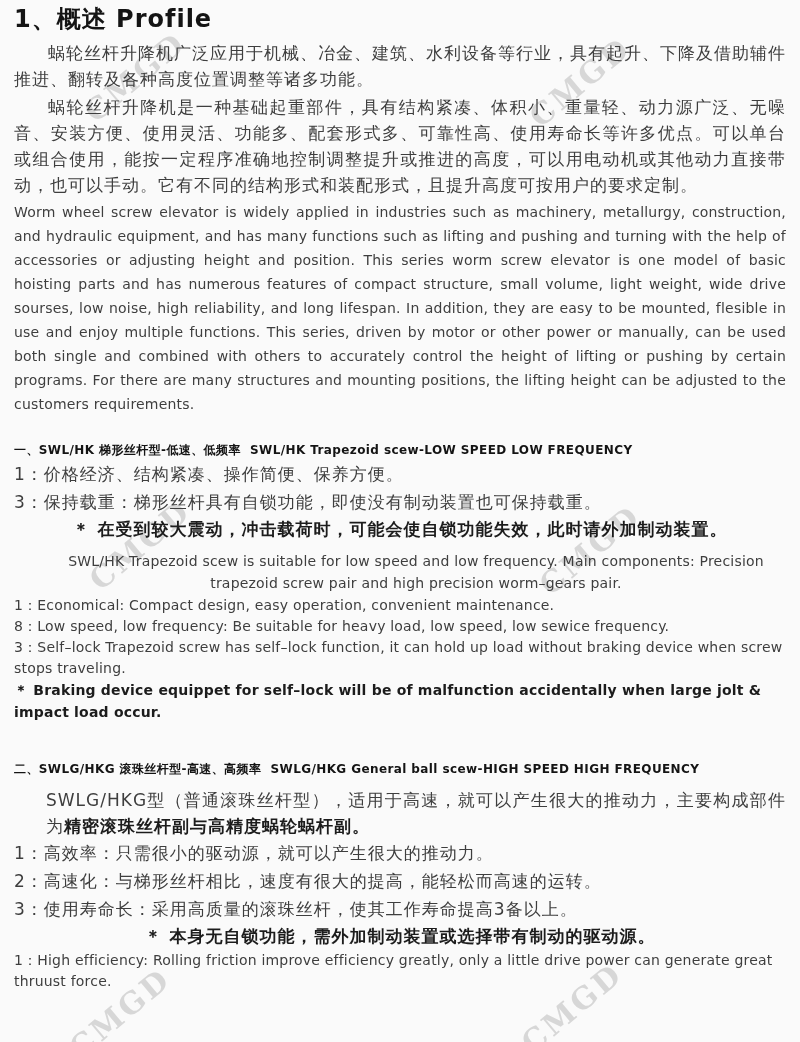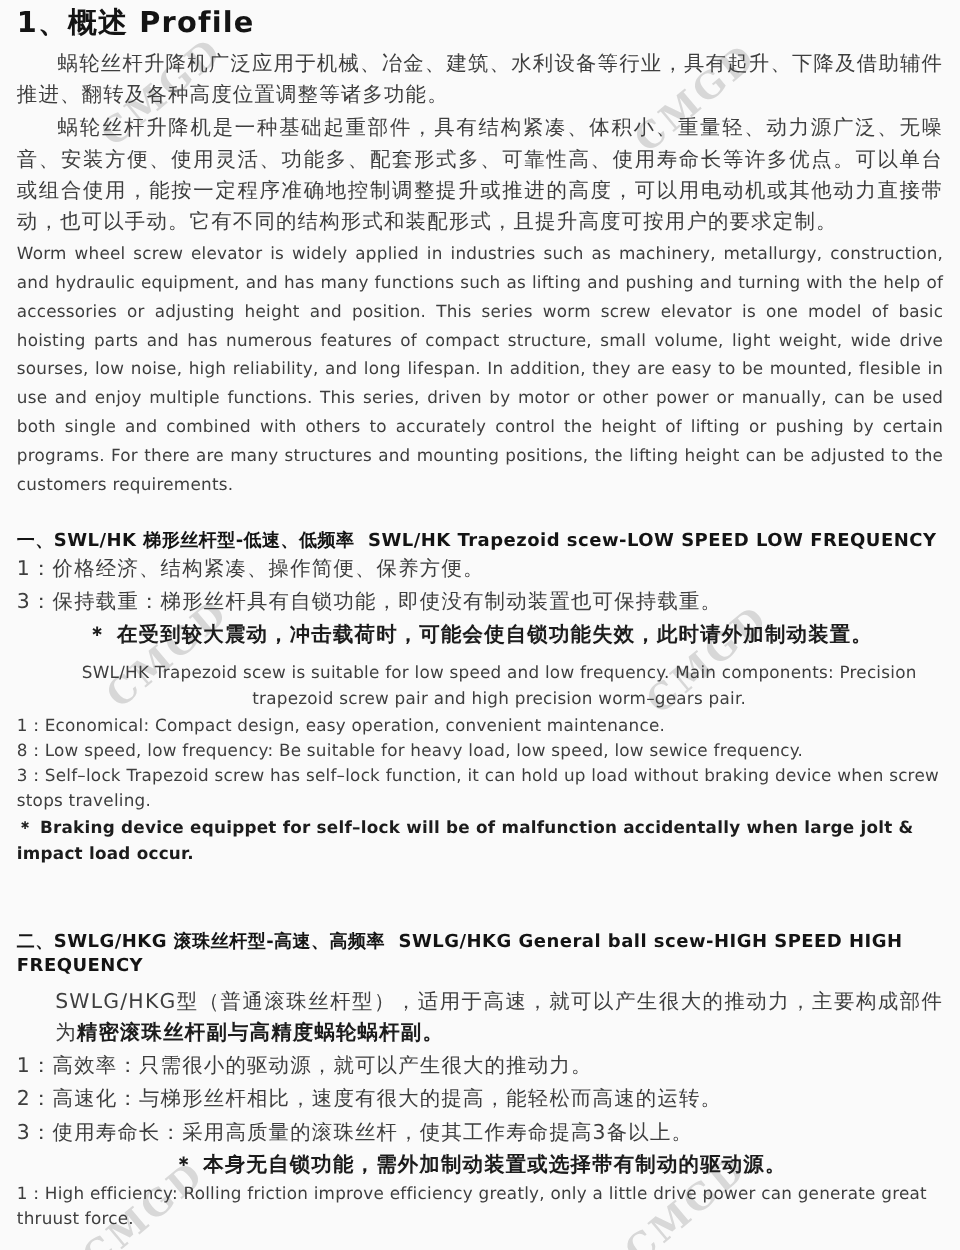--- a/index.html
+++ b/index.html
@@ -28,21 +28,21 @@
   .content{position:relative;z-index:1;}
   .title{
     font-size:24px;font-weight:bold;color:var(--heading);
     letter-spacing:1px;margin:0 0 10px 0;line-height:22px;
   }
   .cn{font-size:17px;line-height:26px;letter-spacing:1px;color:var(--text);}
   .indent{text-indent:2em;text-align:justify;margin:0 0 2px 0;}
   .en{font-size:14px;letter-spacing:.2px;color:var(--text);}
   .en-para{line-height:24px;text-align:justify;margin:0;}
   .sec-heading{
-    font-size:15px;font-weight:bold;color:var(--heading);
+    font-size:12px;font-weight:bold;color:var(--heading);
     letter-spacing:.4px;line-height:20px;margin:24px 0 0 0;
     white-space:pre-wrap;
   }
   .sec-intro-cn{margin:8px 0 0 0;padding-left:32px;text-align:justify;}
   .sec-intro-cn strong{color:var(--bold_text);}
   .item-cn{line-height:28px;}
   .note-cn{font-weight:bold;color:var(--bold_text);line-height:27px;text-align:center;}
   .sec-intro-en{margin:7px 0 1px 0;padding-left:32px;line-height:22px;text-align:center;}
   .item-en{line-height:21px;}
   .note-en{font-weight:bold;color:var(--bold_text);line-height:22px;}
@@ -73,21 +73,21 @@
       <div class="cn item-cn">3：保持载重：梯形丝杆具有自锁功能，即使没有制动装置也可保持载重。</div>
       <div class="cn note-cn">＊ 在受到较大震动，冲击载荷时，可能会使自锁功能失效，此时请外加制动装置。</div>
       <p class="en sec-intro-en">SWL/HK Trapezoid scew is suitable for low speed and low frequency. Main components: Precision trapezoid screw pair and high precision worm–gears pair.</p>
       <div class="en item-en">1：Economical: Compact design, easy operation, convenient maintenance.</div>
       <div class="en item-en">8：Low speed, low frequency: Be suitable for heavy load, low speed, low sewice frequency.</div>
       <div class="en item-en">3：Self–lock Trapezoid screw has self–lock function, it can hold up load without braking device when screw stops traveling.</div>
       <div class="en note-en">＊ Braking device equippet for self–lock will be of malfunction accidentally when large jolt &amp; impact load occur.</div>
     </section>
 
     <section>
-      <h2 class="sec-heading" style="margin-top:51px">二、SWLG/HKG 滚珠丝杆型-高速、高频率  SWLG/HKG General ball scew-HIGH SPEED HIGH FREQUENCY</h2>
+      <h2 class="sec-heading" style="margin-top:36px">二、SWLG/HKG 滚珠丝杆型-高速、高频率  SWLG/HKG General ball scew-HIGH SPEED HIGH FREQUENCY</h2>
       <p class="cn sec-intro-cn"><span>SWLG/HKG型（普通滚珠丝杆型），适用于高速，就可以产生很大的推动力，主要构成部件为</span><strong>精密滚珠丝杆副与高精度蜗轮蜗杆副。</strong></p>
       <div class="cn item-cn">1：高效率：只需很小的驱动源，就可以产生很大的推动力。</div>
       <div class="cn item-cn">2：高速化：与梯形丝杆相比，速度有很大的提高，能轻松而高速的运转。</div>
       <div class="cn item-cn">3：使用寿命长：采用高质量的滚珠丝杆，使其工作寿命提高3备以上。</div>
       <div class="cn note-cn">＊ 本身无自锁功能，需外加制动装置或选择带有制动的驱动源。</div>
       <div class="en item-en">1：High efficiency: Rolling friction improve efficiency greatly, only a little drive power can generate great thruust force.</div>
 
     </section>
 
   </div>

